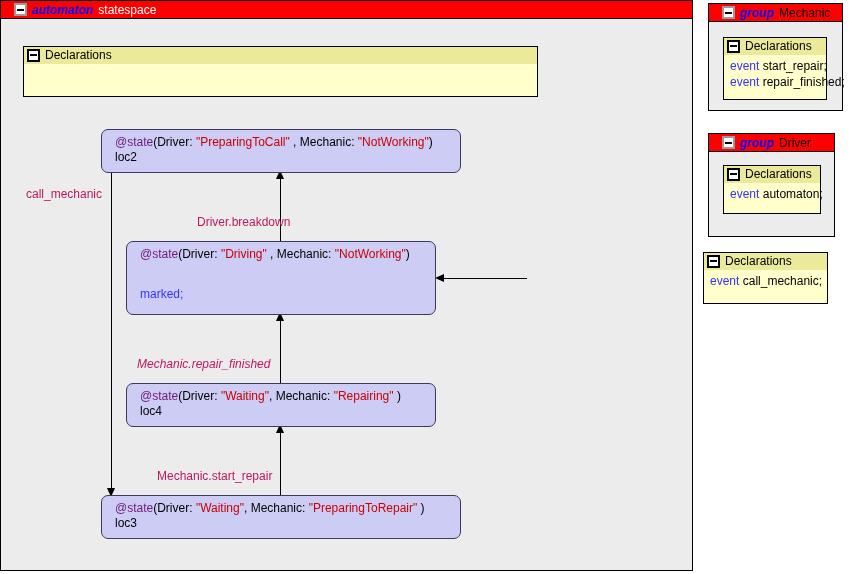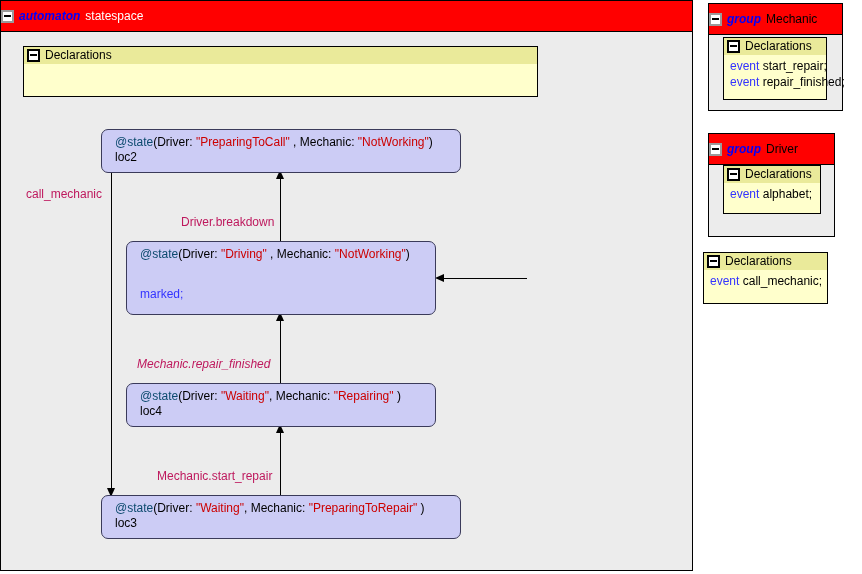--- a/index.html
+++ b/index.html
@@ -18,27 +18,27 @@
   }
 
   
   .panel {
     position: absolute;
     box-sizing: border-box;
     border: 1px solid #000000;
     background: #ececec;
   }
   .panel-header {
-    height: 31px;
+    height: 18px;
     line-height: 18px;
     background: #ff0000;
     border-bottom: 1px solid #000000;
     display: flex;
     align-items: center;
-    padding-left: 0;
+    padding-left: 13px;
     box-sizing: border-box;
     white-space: nowrap;
   }
   .collapse-box {
     width: 13px;
     height: 13px;
     box-sizing: border-box;
     background: #ffffff;
     border: 2px solid #9a9a9a;
     display: inline-flex;
@@ -105,21 +105,21 @@
     border: 1px solid #3a3a5a;
     border-radius: 7px;
     background: #ccccf5;
     padding: 5px 0 0 13px;
   }
   .state-line {
     line-height: 15px;
     white-space: nowrap;
   }
   .at-state {
-    color: #0c4a6e;
+    color: #701a75;
   }
   .val {
     color: #cc0000;
   }
   .marked {
     color: #3333ff;
   }
 
   
   .edge-line {
@@ -177,21 +177,21 @@
       <span>Declarations</span>
     </div>
   </div>
 
   <div class="edge-line vline" style="left:110px; top:171px; height:316px;"></div>
   <div class="arrow arrow-down" style="left:106px; top:487px;"></div>
   <div class="edge-label" style="left:25px; top:186px;">call_mechanic</div>
 
   <div class="edge-line vline" style="left:279px; top:171px; height:70px;"></div>
   <div class="arrow arrow-up" style="left:275px; top:169px;"></div>
-  <div class="edge-label" style="left:180px; top:214px;">Driver.breakdown</div>
+  <div class="edge-label" style="left:196px; top:214px;">Driver.breakdown</div>
 
   <div class="edge-line vline" style="left:279px; top:313px; height:72px;"></div>
   <div class="arrow arrow-up" style="left:275px; top:311px;"></div>
   <div class="edge-label" style="left:136px; top:356px;font-style:italic;">Mechanic.repair_finished</div>
 
   <div class="edge-line vline" style="left:279px; top:425px; height:72px;"></div>
   <div class="arrow arrow-up" style="left:275px; top:423px;"></div>
   <div class="edge-label" style="left:156px; top:468px;">Mechanic.start_repair</div>
 
   <div class="edge-line hline" style="left:443px; top:277px; width:83px;"></div>
@@ -268,21 +268,21 @@
   <div class="decl" style="left:14px; top:31px; width:98px; height:49px;">
     <div class="decl-header">
       <span class="collapse-box">
           <i></i>
         </span>
       <span>Declarations</span>
     </div>
     <div class="decl-body">
       <div class="decl-line">
         <span class="kw-blue">event</span>
-        <span>alphabet;</span>
+        <span>automaton;</span>
       </div>
     </div>
   </div>
 </div>
 
 <div class="decl" style="left:703px; top:252px; width:125px; height:52px;">
   <div class="decl-header">
     <span class="collapse-box">
         <i></i>
       </span>

